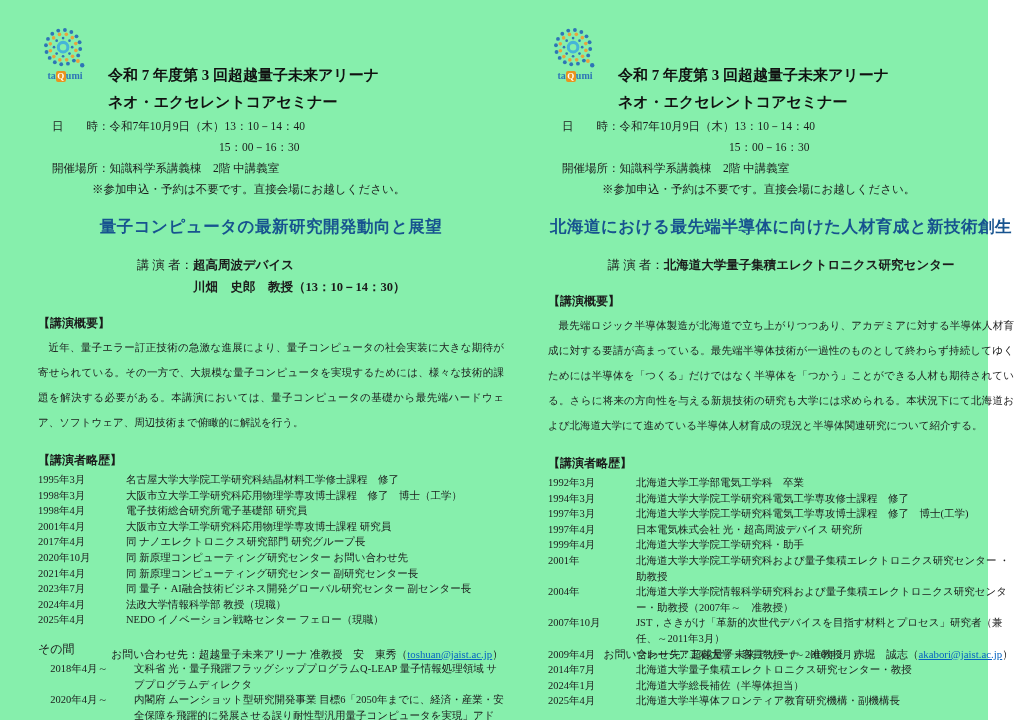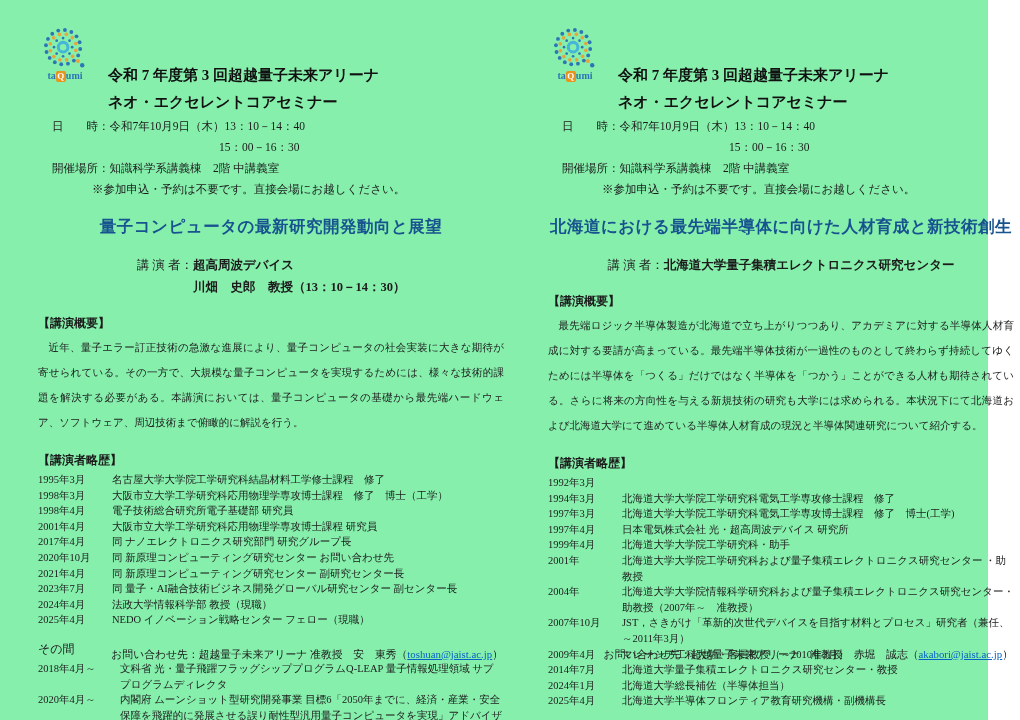--- a/index.html
+++ b/index.html
@@ -26,22 +26,22 @@
   .speaker{margin-top:9px;display:flex;justify-content:center;font-size:12.5px;line-height:22px;}
   .speaker .lines{font-weight:bold;}
   .speaker .label{font-weight:normal;white-space:nowrap;}
 
   .sec-h{font-weight:bold;font-size:12px;margin-top:17px;}
   .abstract{font-size:10.5px;line-height:25px;margin:3px 0 0;text-indent:1em;text-align:justify;}
 
   .career{font-size:10.5px;line-height:15.6px;margin-top:3px;}
   .crow{display:flex;}
   .crow .d{flex:0 0 74px;}
-  .crow .t{flex:1;}
-  .career.interim .crow .d{flex-basis:82px;}
+  .crow .t{flex:1;margin-left:14px;}
+  .career.interim .crow .d{flex-basis:82px;text-align:center;}
   .interim-label{font-size:12px;margin-top:13px;}
 
   .footer{position:absolute;left:0;right:1px;bottom:36px;text-align:right;font-size:10.8px;}
   a.email{color:#0563c1;text-decoration:underline;cursor:pointer;}
   .logo-svg{display:block;margin:0 auto;}
 </style>
 </head>
 <body>
 
 <div class="sheet">
@@ -246,20 +246,21 @@
         <span>北海道大学量子集積エレクトロニクス研究センター</span><br>
       </span>
     </div>
     <div class="sec-h">【講演概要】</div>
     <p class="abstract">最先端ロジック半導体製造が北海道で立ち上がりつつあり、アカデミアに対する半導体人材育成に対する要請が高まっている。最先端半導体技術が一過性のものとして終わらず持続してゆくためには半導体を「つくる」だけではなく半導体を「つかう」ことができる人材も期待されている。さらに将来の方向性を与える新規技術の研究も大学には求められる。本状況下にて北海道および北海道大学にて進めている半導体人材育成の現況と半導体関連研究について紹介する。</p>
     <div class="sec-h">【講演者略歴】</div>
     <div class="career">
 
     <div class="crow">
           <span class="d">1992年3月</span>
+          <span class="t">北海道大学工学部電気工学科　卒業</span>
         </div>
         <div class="crow">
           <span class="d">1994年3月</span>
           <span class="t">北海道大学大学院工学研究科電気工学専攻修士課程　修了</span>
         </div>
         <div class="crow">
           <span class="d">1997年3月</span>
           <span class="t">北海道大学大学院工学研究科電気工学専攻博士課程　修了　博士(工学)</span>
         </div>
         <div class="crow">

